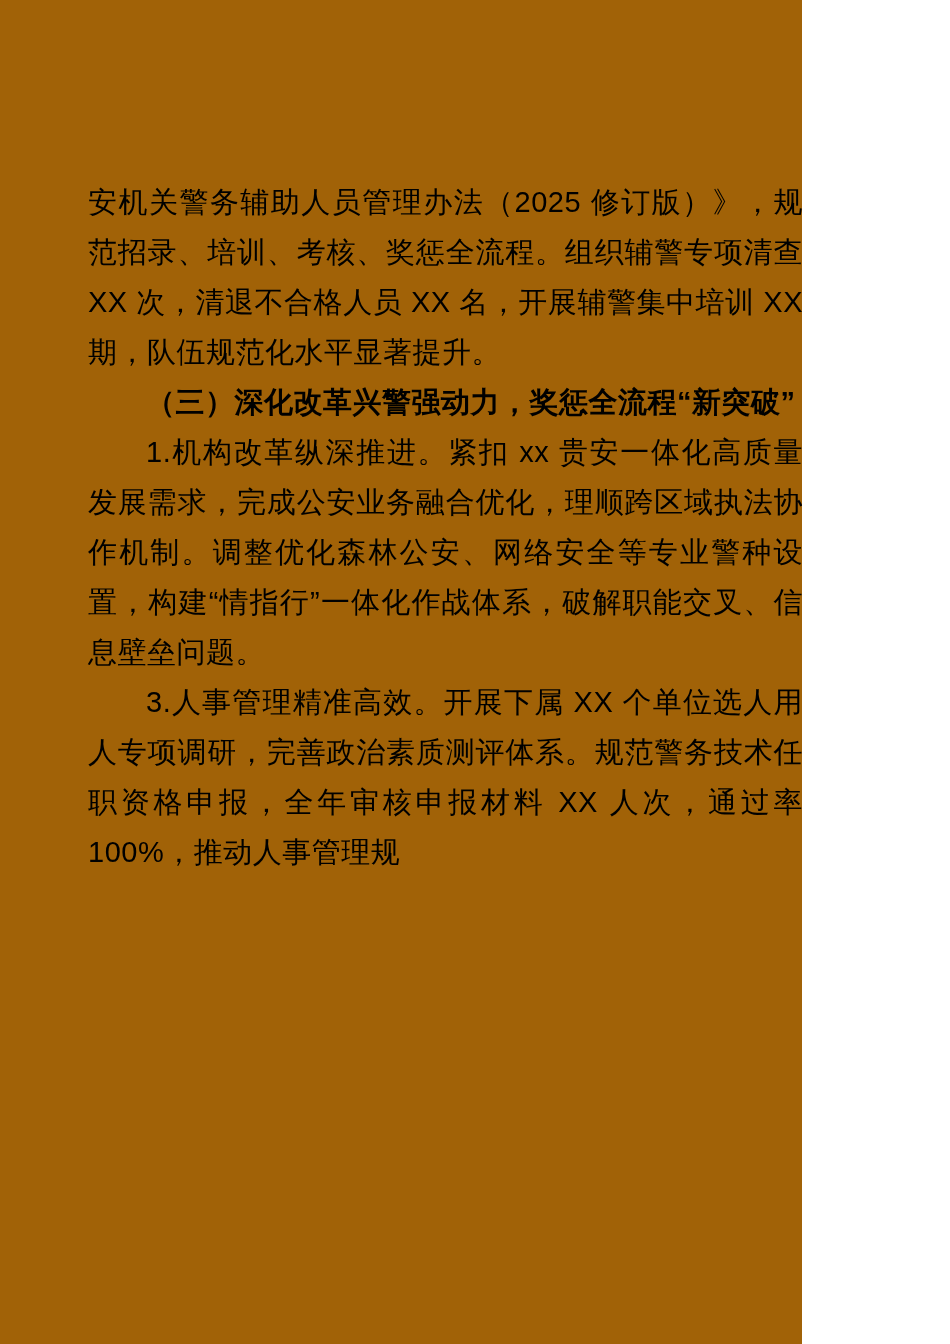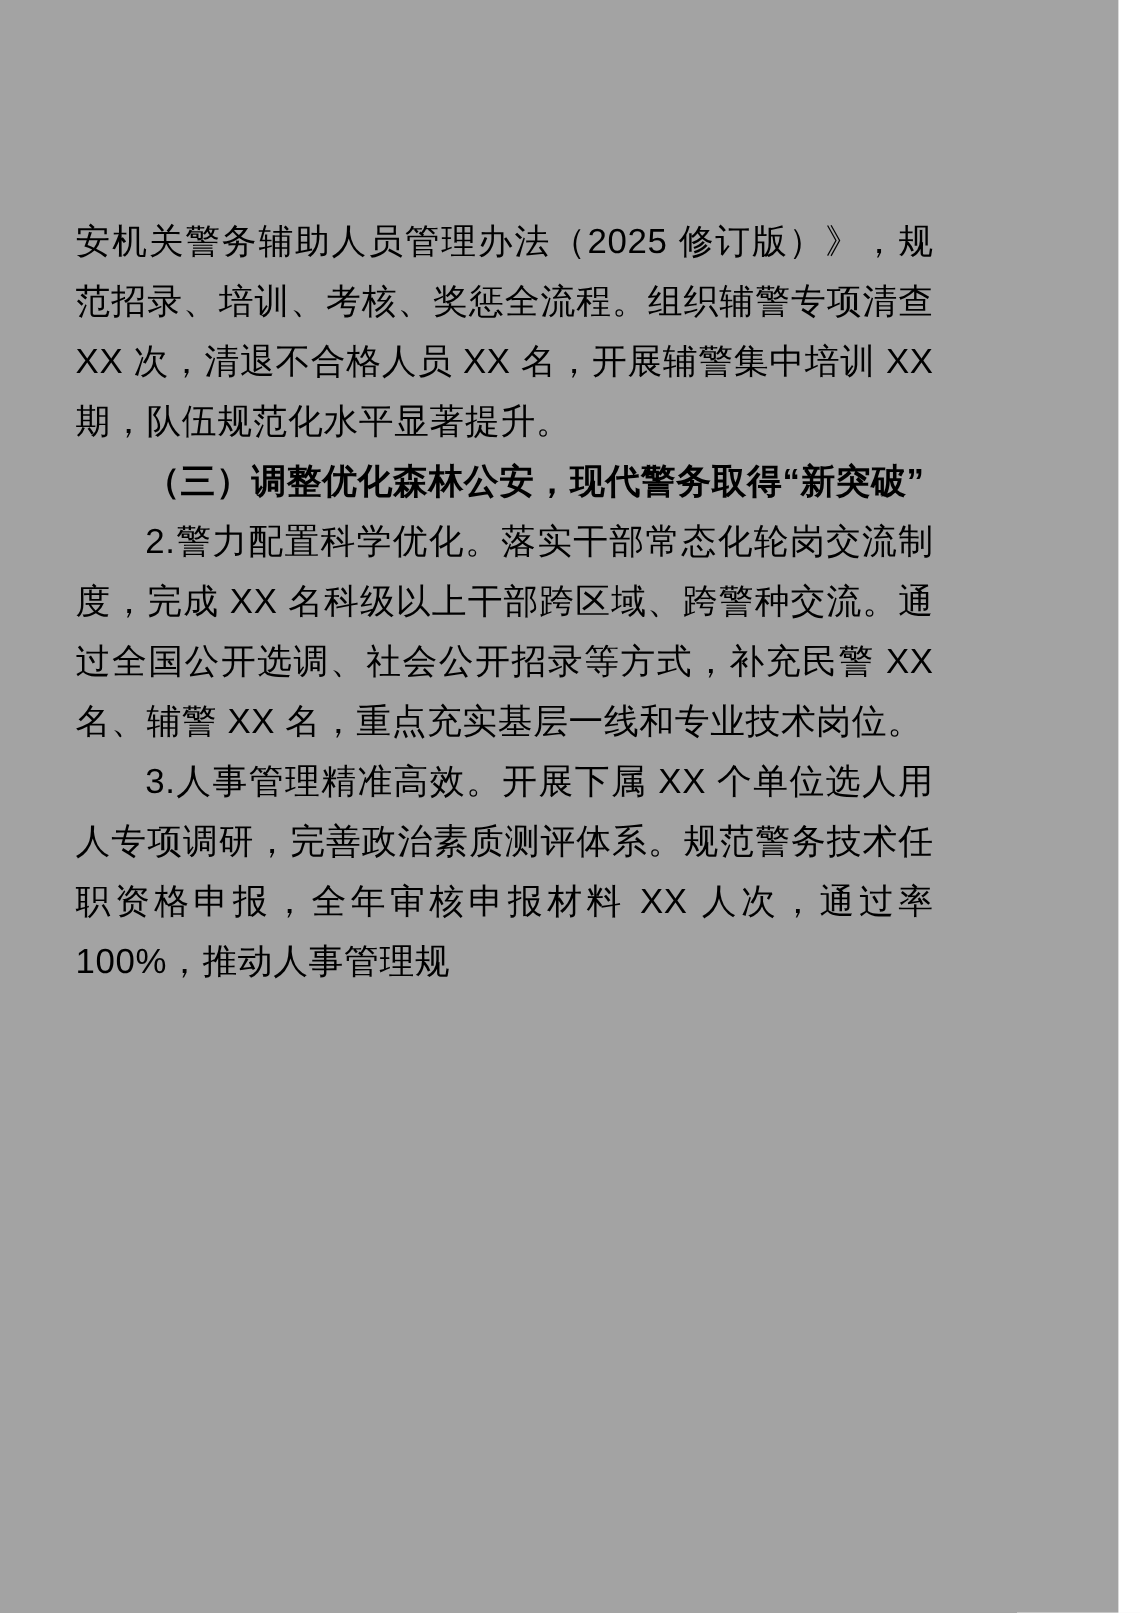--- a/index.html
+++ b/index.html
@@ -2,25 +2,25 @@
 <html lang="zh"><head>
 <meta charset="utf-8">
 <style>
   html, body {
     margin: 0;
     padding: 0;
     background: #ffffff;
   }
   .page {
     position: relative;
-    width: 932px;
+    width: 802px;
     height: 1344px;
-    background: #a3a3a3;
+    background: #a16207;
     box-sizing: border-box;
-    padding: 177px 115px 0 63px;
+    padding: 177px 115px 0 88px;
     overflow: hidden;
   }
   .doc-body {
     width: 715px;
   }
   .doc-body p {
     margin: 0;
     padding: 0;
     font-family: "Liberation Sans", "DejaVu Sans", sans-serif;
     font-size: 29px;
@@ -35,17 +35,17 @@
   .doc-body p.heading {
     font-weight: bold;
   }
 </style>
 </head>
 <body>
 
 <div class="page">
   <div class="doc-body">
       <p class="">安机关警务辅助人员管理办法（2025 修订版）》，规范招录、培训、考核、奖惩全流程。组织辅警专项清查 XX 次，清退不合格人员 XX 名，开展辅警集中培训 XX 期，队伍规范化水平显著提升。</p>
-      <p class="indent heading">（三）调整优化森林公安，现代警务取得“新突破”</p>
-      <p class="indent">2.警力配置科学优化。落实干部常态化轮岗交流制度，完成 XX 名科级以上干部跨区域、跨警种交流。通过全国公开选调、社会公开招录等方式，补充民警 XX 名、辅警 XX 名，重点充实基层一线和专业技术岗位。</p>
+      <p class="indent heading">（三）深化改革兴警强动力，奖惩全流程“新突破”</p>
+      <p class="indent">1.机构改革纵深推进。紧扣 xx 贵安一体化高质量发展需求，完成公安业务融合优化，理顺跨区域执法协作机制。调整优化森林公安、网络安全等专业警种设置，构建“情指行”一体化作战体系，破解职能交叉、信息壁垒问题。</p>
       <p class="indent">3.人事管理精准高效。开展下属 XX 个单位选人用人专项调研，完善政治素质测评体系。规范警务技术任职资格申报，全年审核申报材料 XX 人次，通过率 100%，推动人事管理规</p>
     </div>
 </div>
 
 </body></html>

